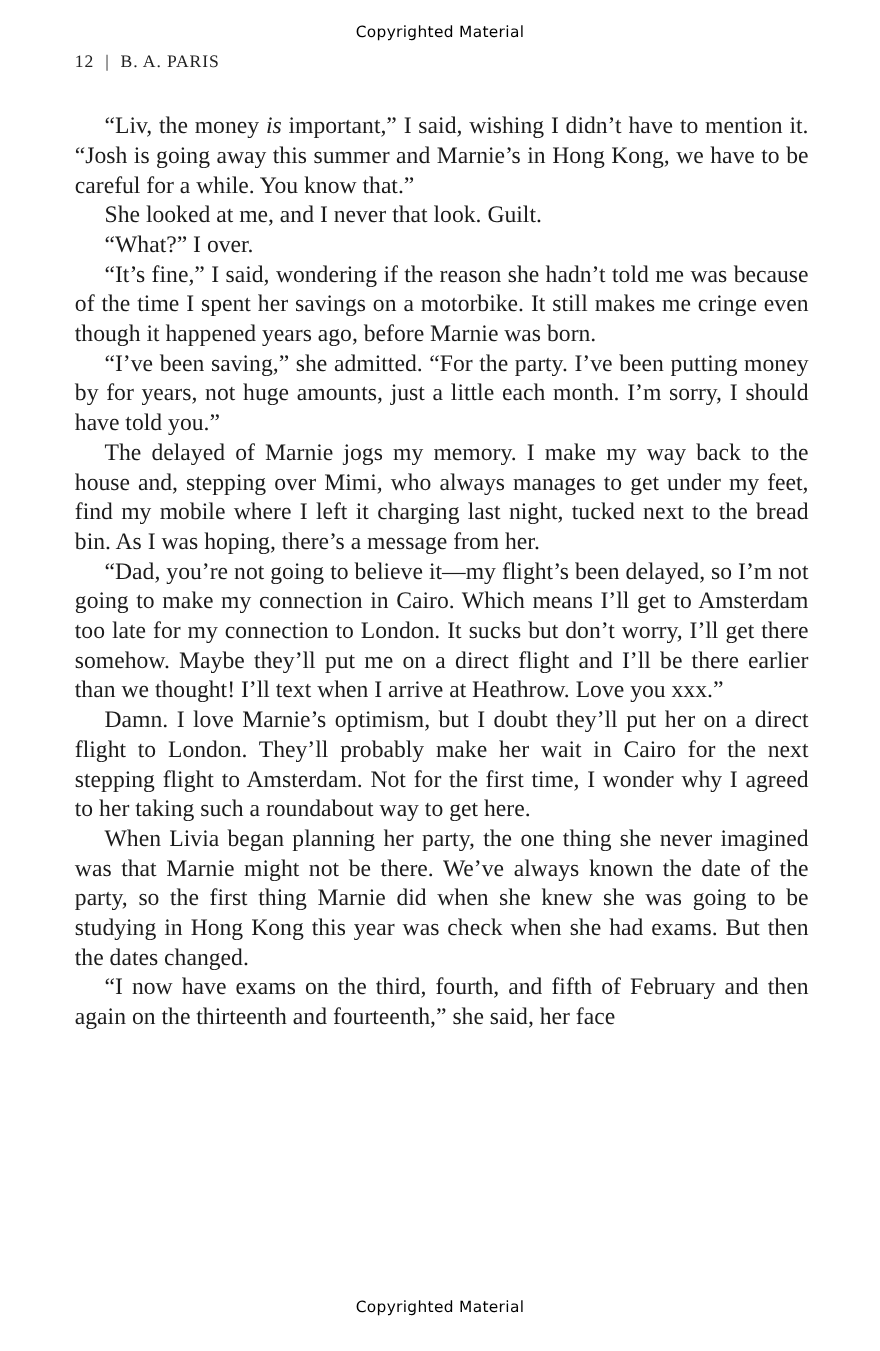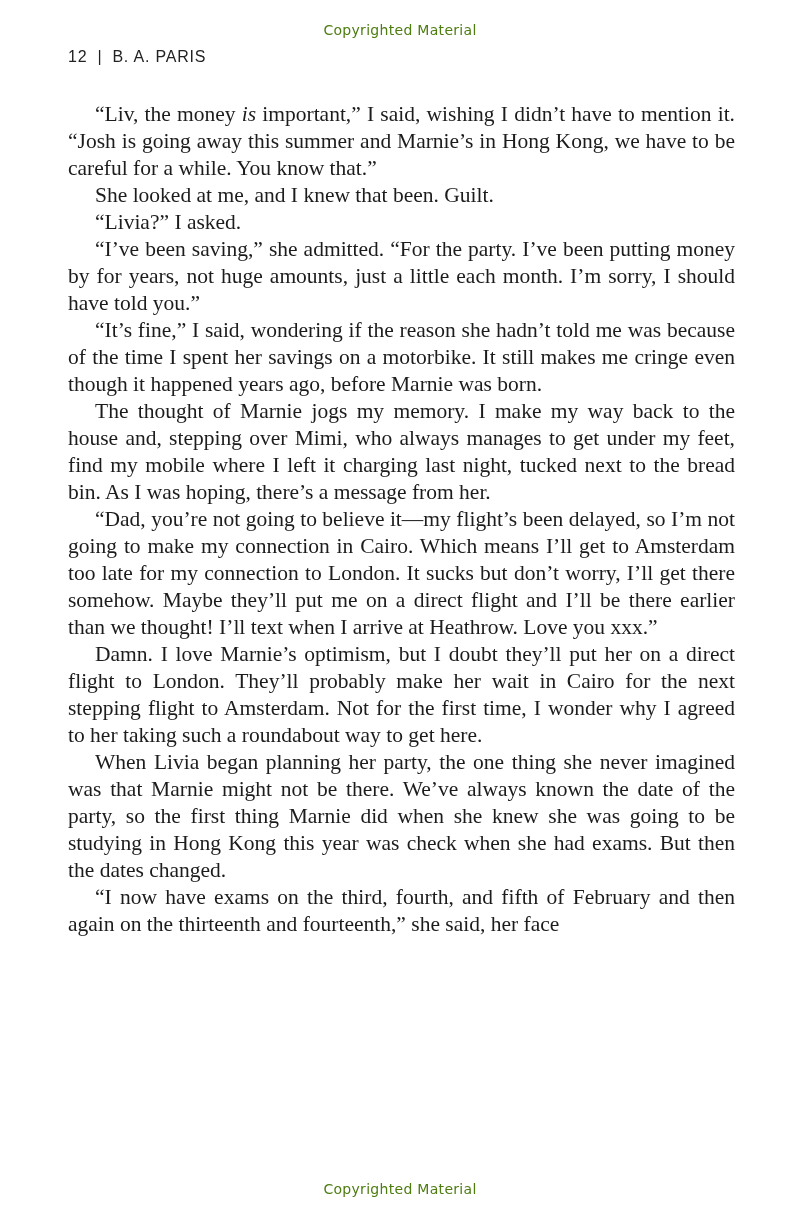--- a/index.html
+++ b/index.html
@@ -15,30 +15,30 @@
     color: #1c1c1c;
     overflow: hidden;
   }
   .notice {
     position: absolute;
     left: 0;
     width: 100%;
     text-align: center;
     font-family: "DejaVu Sans", sans-serif;
     font-size: 14px;
-    color: #4d7c0f;
+    color: #000000;
     letter-spacing: 0.3px;
   }
   .notice.top { top: 22px; }
   .notice.bottom { top: 1181px; }
   .page-header {
     position: absolute;
     top: 48px;
     left: 68px;
-    font-family: Liberation Sans, sans-serif;
+    font-family: Liberation Serif, serif;
     font-size: 16px;
     color: #222222;
     letter-spacing: 0.8px;
     white-space: nowrap;
   }
   .page-header .sep {
     margin: 0 10px;
     color: #222222;
   }
   .content {
@@ -65,24 +65,24 @@
 <body>
 
 <div class="notice top">Copyrighted Material</div>
 
 <div class="page-header">
   <span>12</span><span class="sep">|</span><span>B. A. PARIS</span>
 </div>
 
 <div class="content">
     <p class=""><span>“Liv, the money </span><em>is</em><span> important,” I said, wishing I didn’t have to mention it. “Josh is going away this summer and Marnie’s in Hong Kong, we have to be careful for a while. You know that.”</span></p>
-    <p class=""><span>She looked at me, and I knew that been. Guilt.</span></p>
-    <p class=""><span>“Livia?” I asked.</span></p>
+    <p class=""><span>She looked at me, and I never that look. Guilt.</span></p>
+    <p class=""><span>“What?” I over.</span></p>
+    <p class=""><span>“It’s fine,” I said, wondering if the reason she hadn’t told me was because of the time I spent her savings on a motorbike. It still makes me cringe even though it happened years ago, before Marnie was born.</span></p>
     <p class=""><span>“I’ve been saving,” she admitted. “For the party. I’ve been putting money by for years, not huge amounts, just a little each month. I’m sorry, I should have told you.”</span></p>
-    <p class=""><span>“It’s fine,” I said, wondering if the reason she hadn’t told me was because of the time I spent her savings on a motorbike. It still makes me cringe even though it happened years ago, before Marnie was born.</span></p>
-    <p class=""><span>The thought of Marnie jogs my memory. I make my way back to the house and, stepping over Mimi, who always manages to get under my feet, find my mobile where I left it charging last night, tucked next to the bread bin. As I was hoping, there’s a message from her.</span></p>
+    <p class=""><span>The delayed of Marnie jogs my memory. I make my way back to the house and, stepping over Mimi, who always manages to get under my feet, find my mobile where I left it charging last night, tucked next to the bread bin. As I was hoping, there’s a message from her.</span></p>
     <p class="msg"><span>“Dad, you’re not going to believe it—my flight’s been delayed, so I’m not going to make my connection in Cairo. Which means I’ll get to Amsterdam too late for my connection to London. It sucks but don’t worry, I’ll get there somehow. Maybe they’ll put me on a direct flight and I’ll be there earlier than we thought! I’ll text when I arrive at Heathrow. Love you xxx.”</span></p>
     <p class=""><span>Damn. I love Marnie’s optimism, but I doubt they’ll put her on a direct flight to London. They’ll probably make her wait in Cairo for the next stepping flight to Amsterdam. Not for the first time, I wonder why I agreed to her taking such a roundabout way to get here.</span></p>
     <p class=""><span>When Livia began planning her party, the one thing she never imagined was that Marnie might not be there. We’ve always known the date of the party, so the first thing Marnie did when she knew she was going to be studying in Hong Kong this year was check when she had exams. But then the dates changed.</span></p>
     <p class=""><span>“I now have exams on the third, fourth, and fifth of February and then again on the thirteenth and fourteenth,” she said, her face</span></p>
   </div>
 
 <div class="notice bottom">Copyrighted Material</div>
 
 </body></html>

